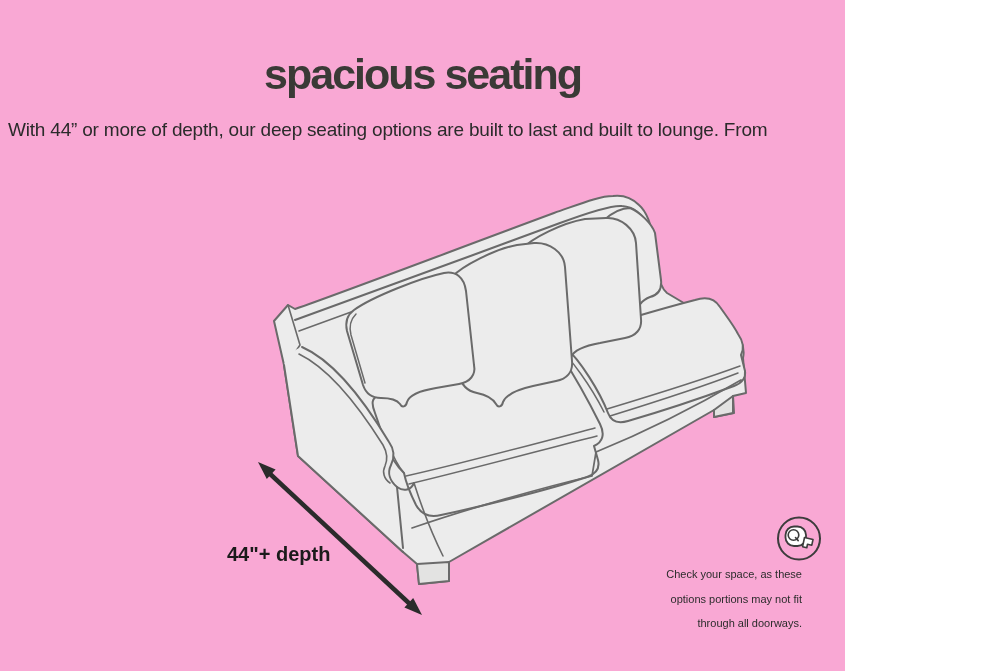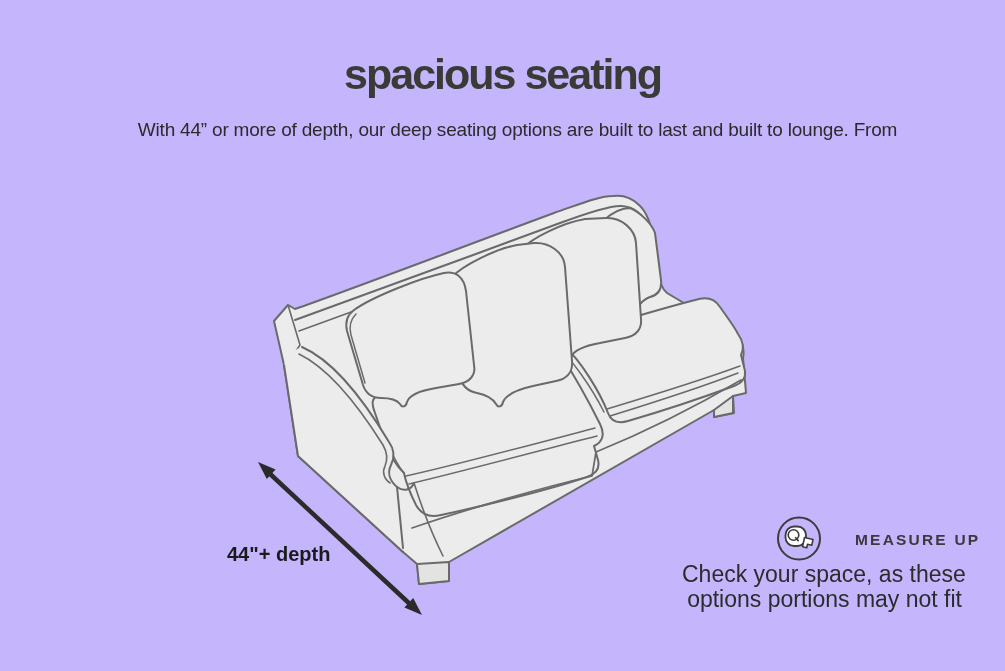--- a/index.html
+++ b/index.html
@@ -1,39 +1,39 @@
 <!DOCTYPE html>
 <html><head>
 <meta charset="utf-8">
 <style>
   html,body{margin:0;padding:0;background:#ffffff;}
   .stage{
-    position:relative;width:1005px;height:671px;background:#c4b5fd;overflow:hidden;
+    position:relative;width:845px;height:671px;background:#f9a8d4;overflow:hidden;
     font-family:"Liberation Sans", sans-serif;color:#2c2c2c;
   }
   .page-title{
     position:absolute;top:50px;left:0;width:100%;text-align:center;
     font-size:43px;font-weight:bold;letter-spacing:-2px;color:#3a3a36;
   }
-  .intro{position:absolute;top:116px;left:15px;width:100%;text-align:center;
+  .intro{position:absolute;top:116px;left:8px;width:100%;
     font-size:19px;line-height:27.5px;color:#2b2b2b;letter-spacing:-0.2px;}
   .intro div{white-space:nowrap;}
   .diagram-svg{position:absolute;left:0;top:0;width:1005px;height:671px;}
   .dim-label{
     position:absolute;left:227px;top:543px;
     font-size:20px;font-weight:bold;color:#1b1b1b;white-space:nowrap;
   }
   .mu-icon{position:absolute;left:774px;top:514px;width:50px;height:50px;}
   .mu-heading{
     position:absolute;left:834px;top:531px;
     font-size:15.5px;font-weight:bold;letter-spacing:2.2px;color:#3a3a3a;white-space:nowrap;margin-left:21px;
   }
   .mu-note{
     position:absolute;right:43px;top:562px;width:280px;text-align:right;
-    font-size:23px;line-height:24.5px;color:#2c2c2c;
+    font-size:11px;line-height:24.5px;color:#2c2c2c;
   }
   .mu-note div{white-space:nowrap;}
 </style>
 </head>
 <body>
 
 <div class="stage">
 
   <div class="page-title">spacious seating</div>
 
@@ -177,15 +177,16 @@
       <rect x="11.5" y="12.5" width="20.5" height="19.5" rx="8.5" stroke-width="1.8" fill="#ffffff"></rect>
       <circle cx="19.5" cy="21" r="5.3" stroke-width="1.6"></circle>
       <line x1="21.5" y1="23.5" x2="24.2" y2="26.6" stroke-width="1.6"></line>
       <path stroke-width="1.6" fill="#ffffff" d="M30.5,23.5 L39,25.5 L37.8,31.2 L33.5,30.2 L32.8,33.8 L28.6,32.7 Z"></path>
     </g>
   </svg>
   <div class="mu-heading">MEASURE UP</div>
   <div class="mu-note">
     <div>Check your space, as these</div>
     <div>options portions may not fit</div>
+    <div>through all doorways.</div>
   </div>
 
 </div>
 
 </body></html>

